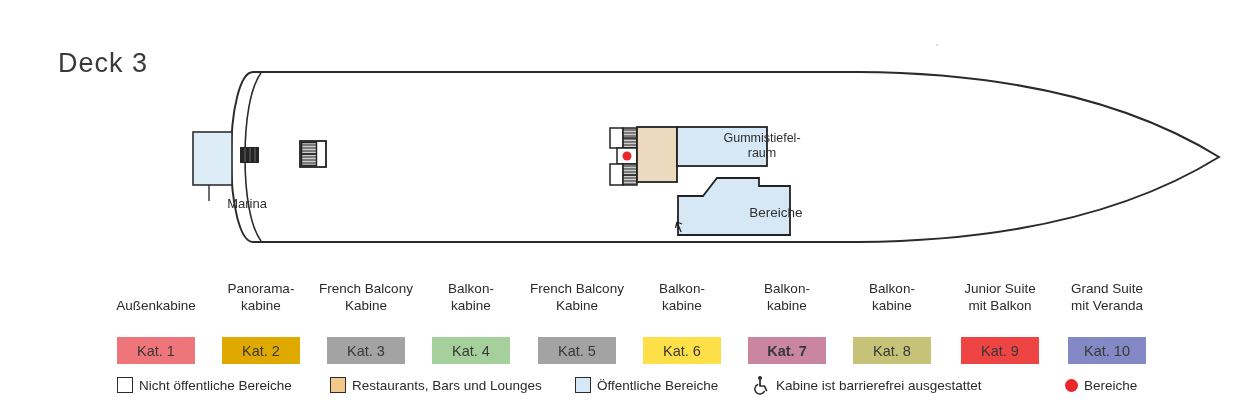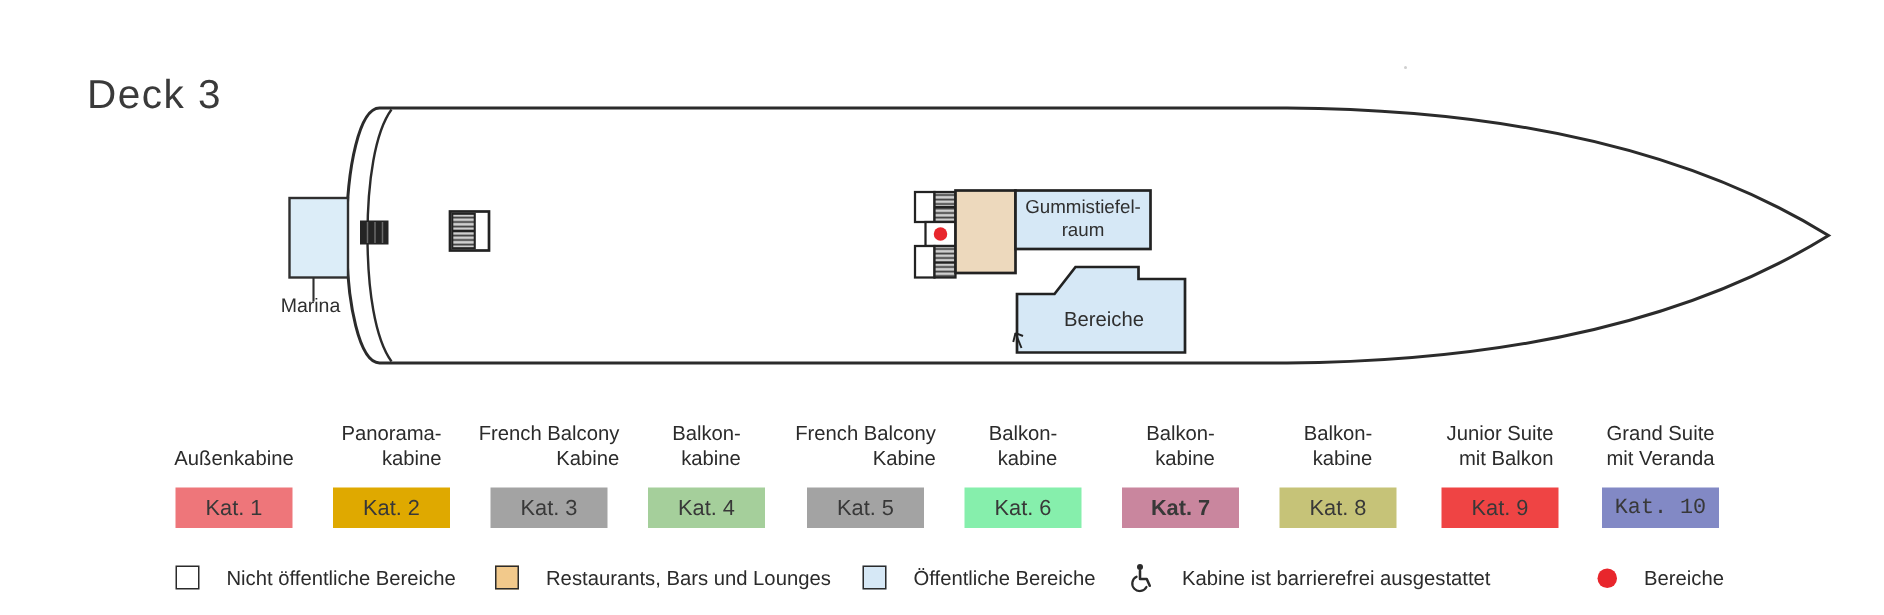--- a/index.html
+++ b/index.html
@@ -5,37 +5,37 @@
   html,body{margin:0;padding:0;background:#fff;}
   .stage{
     position:relative;width:1256px;height:410px;background:#ffffff;
     font-family:"Liberation Sans","DejaVu Sans",sans-serif;overflow:hidden;border-radius:22px;
   }
   .deck-title{
     position:absolute;left:58px;top:48px;font-size:27px;color:#3a3a3a;
     letter-spacing:1px;font-weight:500;
   }
   .ship-svg{position:absolute;left:0;top:0;}
-  .room-label{position:absolute;color:#2f2f2f;text-align:center;}
+  .room-label{position:absolute;color:#2f2f2f;text-align:center;padding-left:40px;}
   .marina-label{left:172px;top:196px;width:70px;font-size:13px;}
   .gummi-label{left:677px;top:131px;width:90px;font-size:12.5px;line-height:15px;}
   .hospital-label{left:693px;top:205px;width:86px;font-size:13.5px;}
   .artifact-dot{position:absolute;left:936px;top:44px;width:2px;height:2px;background:#cfcfcf;border-radius:50%;}
 
   .cat{position:absolute;top:280px;width:110px;display:flex;flex-direction:column;align-items:center;}
   .cat-name{
-    height:34px;display:flex;flex-direction:column;justify-content:flex-end;align-items:flex-end;
+    height:34px;display:flex;flex-direction:column;justify-content:flex-end;align-items:center;
     font-size:13.5px;line-height:17px;color:#2b2b2b;white-space:nowrap;text-align:center;
   }
   .cat-chip{
-    margin-top:11px;width:78px;height:27px;display:flex;align-items:center;justify-content:center;
+    margin-top:23px;width:78px;height:27px;display:flex;align-items:center;justify-content:center;
     font-size:14.5px;color:#383838;
   }
 
-  .leg{position:absolute;top:375px;display:flex;align-items:center;gap:18px;height:20px;
+  .leg{position:absolute;top:375px;display:flex;align-items:center;gap:6px;height:20px;
        font-size:13.5px;color:#2b2b2b;white-space:nowrap;}
   .swatch{width:16px;height:16px;border:1.6px solid #2b2b2b;box-sizing:border-box;flex:0 0 auto;}
   .dot{width:13px;height:13px;border-radius:50%;flex:0 0 auto;}
   .wc-icon{flex:0 0 auto;display:block;}
 </style>
 </head>
 <body>
 
 <div class="stage">
 
@@ -132,21 +132,21 @@
       <span>French Balcony</span>
         <span>Kabine</span>
     </div>
     <div class="cat-chip" style="background-color: #a3a3a3;">Kat. 5</div>
   </div>
   <div class="cat" style="left:627px">
     <div class="cat-name">
       <span>Balkon-</span>
         <span>kabine</span>
     </div>
-    <div class="cat-chip" style="background-color: #86efac;">Kat. 6</div>
+    <div class="cat-chip" style="background-color: #fde047;">Kat. 6</div>
   </div>
   <div class="cat" style="left:732px">
     <div class="cat-name">
       <span>Balkon-</span>
         <span>kabine</span>
     </div>
     <div class="cat-chip" style="background-color: rgb(201, 134, 158); font-weight: bold;">Kat. 7</div>
   </div>
   <div class="cat" style="left:837px">
     <div class="cat-name">
@@ -160,21 +160,21 @@
       <span>Junior Suite</span>
         <span>mit Balkon</span>
     </div>
     <div class="cat-chip" style="background-color: #ef4444;">Kat. 9</div>
   </div>
   <div class="cat" style="left:1052px">
     <div class="cat-name">
       <span>Grand Suite</span>
         <span>mit Veranda</span>
     </div>
-    <div class="cat-chip" style="background-color: rgb(130, 137, 197); font-family: Liberation Mono, monospace;">Kat. 10</div>
+    <div class="cat-chip" style="background-color: rgb(130, 137, 197);">Kat. 10</div>
   </div>
 
   <div class="leg" style="left:117px">
     <span class="swatch" style="background-color: rgb(255, 255, 255);"></span>
     <span>Nicht öffentliche Bereiche</span>
   </div>
   <div class="leg" style="left:330px">
     <span class="swatch" style="background-color: rgb(242, 201, 139);"></span>
     <span>Restaurants, Bars und Lounges</span>
   </div>

